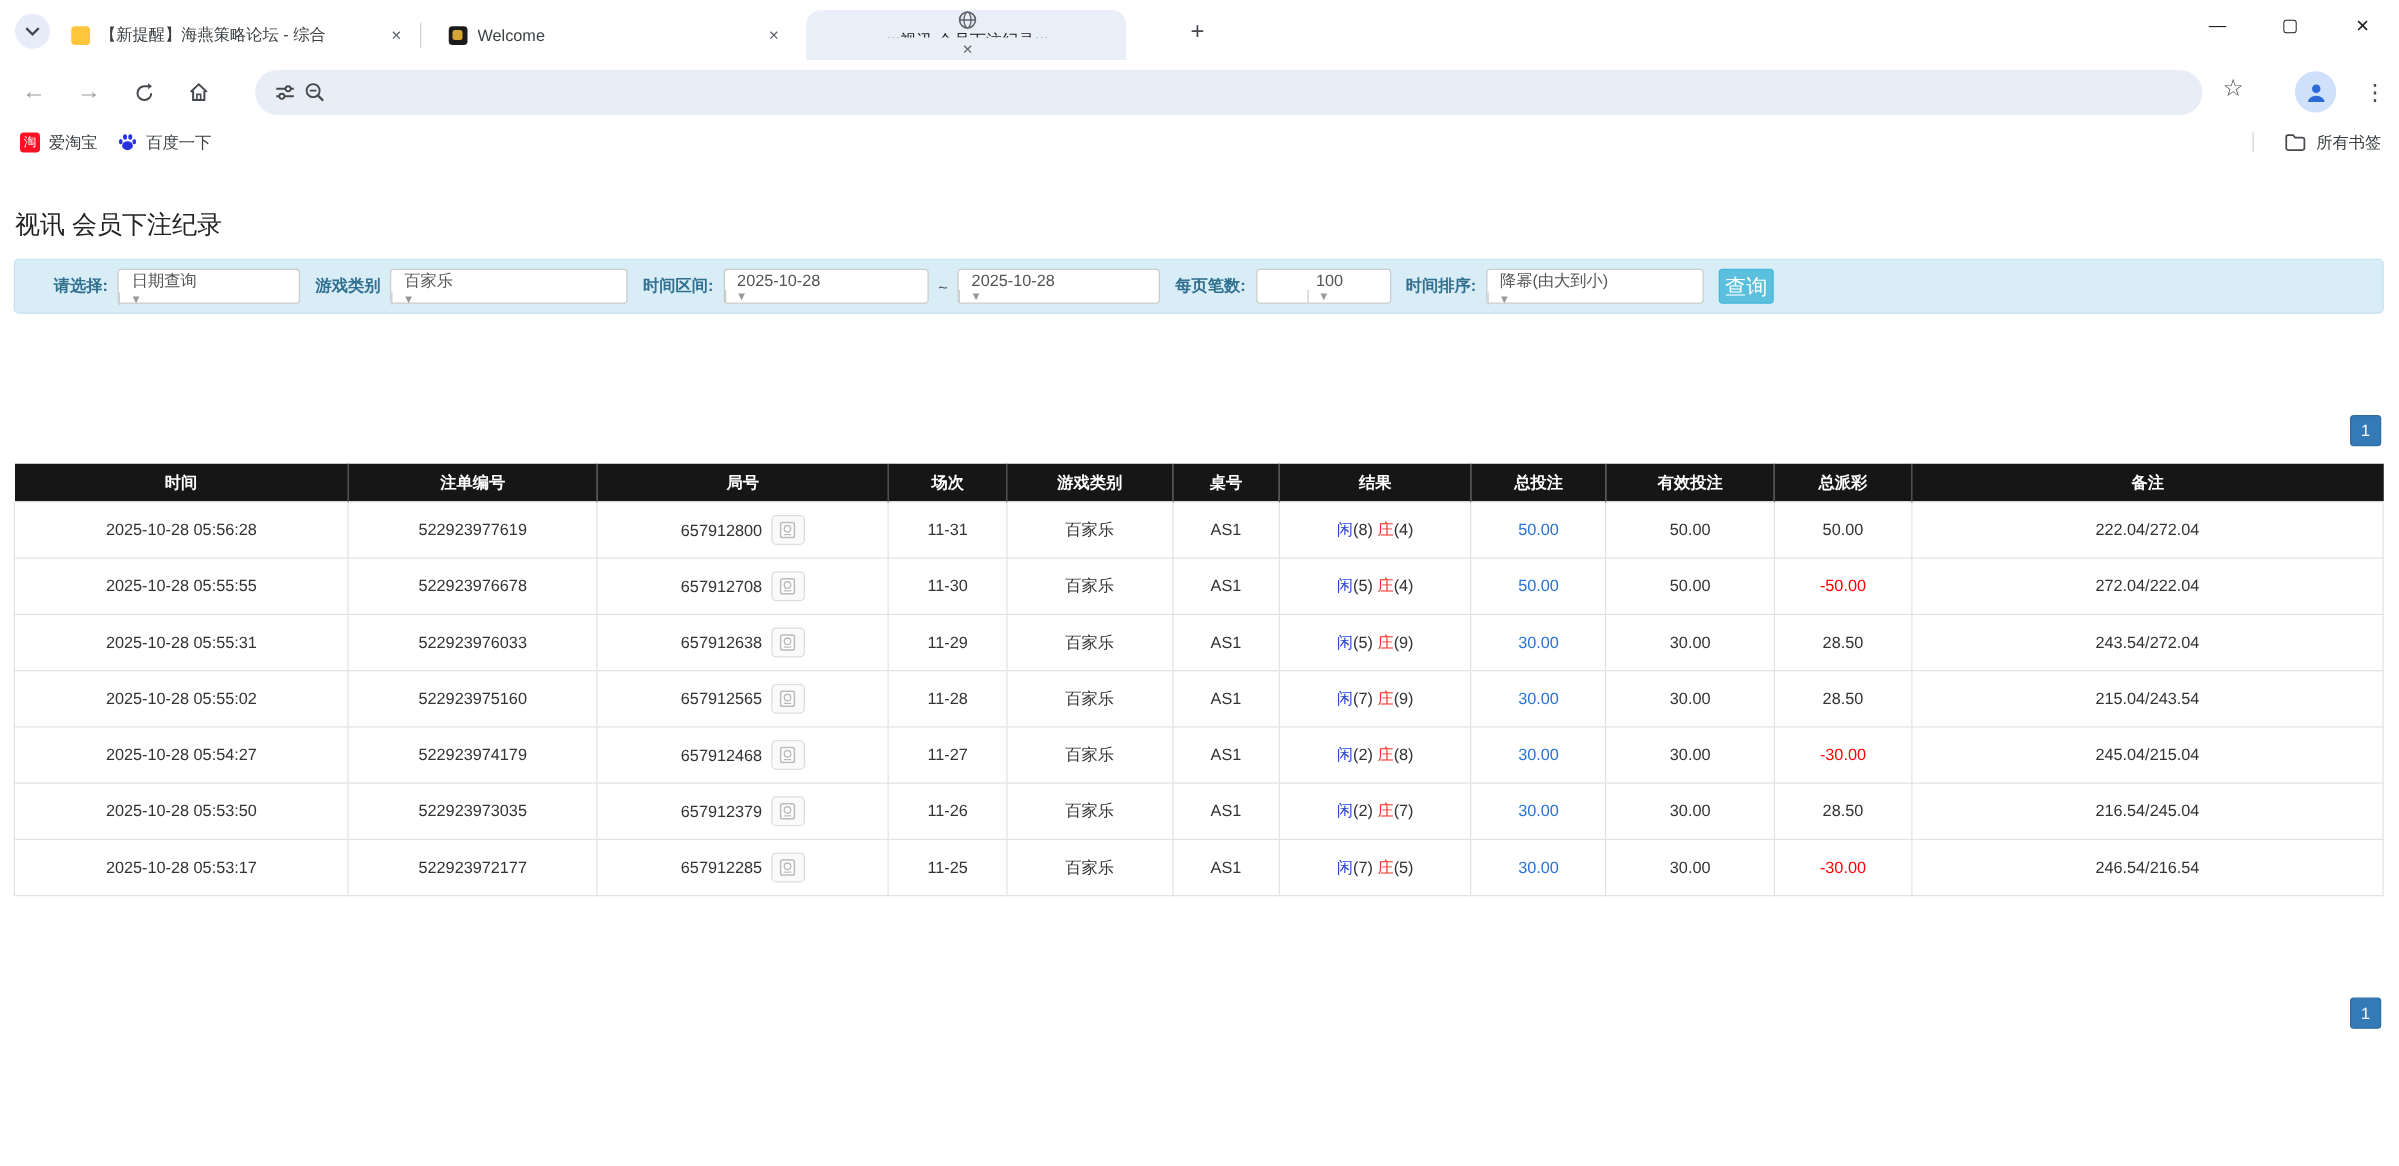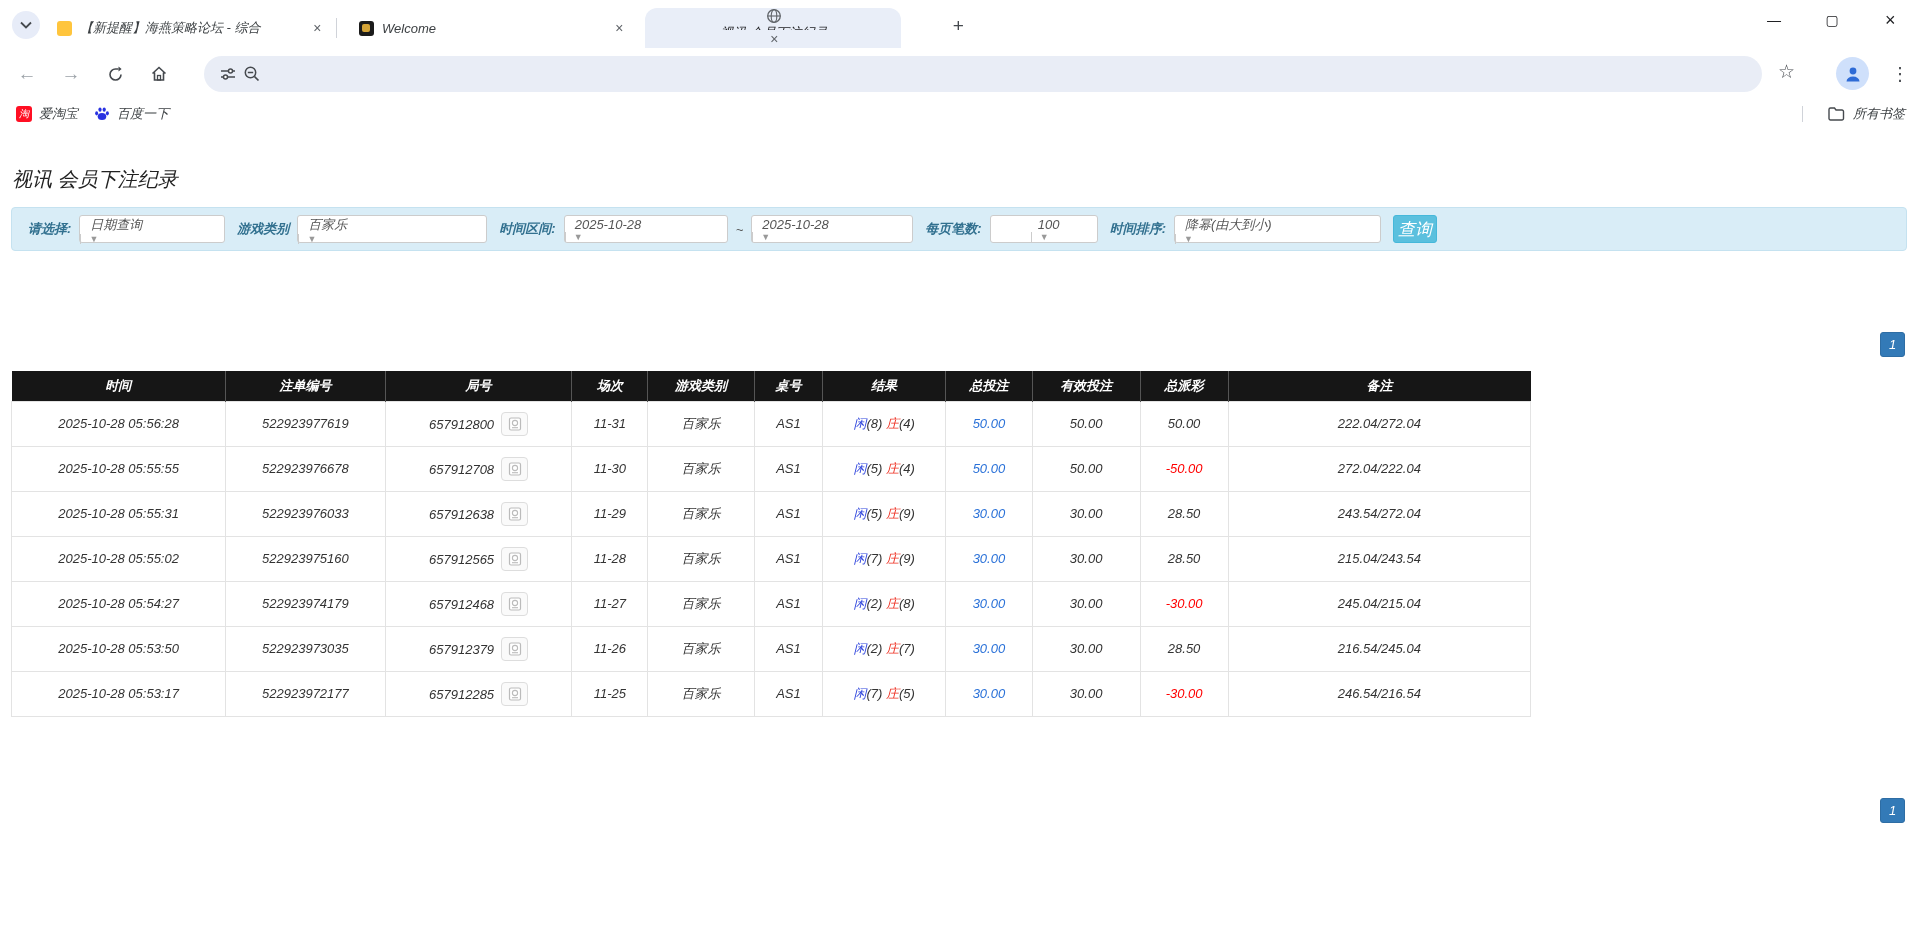--- a/index.html
+++ b/index.html
@@ -1,18 +1,18 @@
 <!DOCTYPE html>
 <html><head>
 <meta charset="utf-8">
 <style>
   * { margin:0; padding:0; box-sizing:border-box; }
   html,body { width:1919px; height:933px; background:#fff; overflow:hidden;
               font-family:"Liberation Sans","DejaVu Sans",sans-serif; }
-  .win { position:relative; width:1919px; height:933px; background:#fff;font-style:italic; }
+  .win { position:relative; width:1919px; height:933px; background:#fff; }
 
   
   .tabstrip { position:absolute; top:0; left:0; width:100%; height:48px; background:#fff; }
   .tab-search { position:absolute; left:12px; top:11px; width:28px; height:28px; border-radius:50%;
                 background:#e7ecf8; display:flex; align-items:center; justify-content:center; cursor:pointer; }
   .tab { position:absolute; top:8px; height:40px; display:flex; align-items:center; padding:0 10px 0 12px;
          font-size:13px; color:#3c4043; cursor:pointer; }
   .tab .sep { position:absolute; right:-1px; top:10px; height:20px; width:1px; background:#d0d3d9; }
   .tab-title { flex:1; overflow:hidden; white-space:nowrap; text-overflow:clip; margin:0 8px; }
   .tab.active { background:#e9eef8; border-radius:12px 12px 0 0; color:#202124; }
@@ -48,42 +48,42 @@
   .bm { display:flex; align-items:center; gap:7px; margin-left:16px; cursor:pointer; }
   .bm-tao { width:16px; height:16px; background:#ff0f23; border-radius:3px; color:#fff; font-size:10px;
             display:flex; align-items:center; justify-content:center; }
   .bm-right { position:absolute; right:14px; display:flex; align-items:center; gap:8px; cursor:pointer; }
   .bm-div { position:absolute; right:116px; width:1px; height:16px; background:#d0d3d9; }
 
   
   .page-title { position:absolute; left:12px; top:166px; font-size:20px; color:#222; font-weight:400; }
 
   .filterbar { position:absolute; left:11px; top:207px; width:1896px; height:44px; background:#d9edf7;
-               border:1px solid #c5e2f0; border-radius:4px; display:flex; align-items:center; padding-left:16px; }
+               border:1px solid #c5e2f0; border-radius:4px; display:flex; align-items:center; padding-left:31px; }
   .flabel { font-size:13px; font-weight:bold; color:#31708f; margin-right:8px; white-space:nowrap; }
   .fsel { height:28px; background:#fff; border:1px solid #ccc; border-radius:3px; display:flex; align-items:stretch;
           margin-right:12px; cursor:pointer;flex-direction:column; }
   .fsel .val { flex:1; font-size:13px; color:#555; display:flex; align-items:center; padding-left:10px; white-space:nowrap; }
   .fsel .caret { width:26px; border-left:1px solid #ccc; display:flex; align-items:center; justify-content:center;
                  color:#999; font-size:9px; }
   .tilde { font-size:13px; color:#555; margin:0 8px 0 -4px; }
   .btn-query { height:28px; width:44px; background:#5bc0de; border:1px solid #46b8da; border-radius:3px;
                color:#fff; font-size:17px; display:flex; align-items:center; justify-content:center; cursor:pointer; }
 
   .summary { position:absolute; left:11px; top:272px; width:1896px; height:33px; background:#dff0d8;
              display:flex; align-items:center; justify-content:space-between; padding:0 14px 0 18px; }
   .sum-left { font-size:13px; color:#5b6b57; }
   .sum-note { font-size:12.5px; color:#ff0000; }
 
   .pag { position:absolute; width:25px; height:25px; background:#337ab7; border:1px solid #2e6da4; border-radius:3px;
          color:#fff; font-size:13px; display:flex; align-items:center; justify-content:center; cursor:pointer; }
   .pag-top { right:14px; top:332px; }
   .pag-bottom { right:14px; top:798px; }
 
-  .tablewrap { position:absolute; left:11px; top:371px; width:1520px; }
+  .tablewrap { position:absolute; left:11px; top:371px; width:1896px; }
   table { width:100%; border-collapse:collapse; table-layout:fixed; }
   th { background:#161616; color:#fff; font-size:13px; font-weight:600; height:30px; text-align:center;
        border-right:1px solid #555; }
   th:last-child { border-right:none; }
   td { height:45px; text-align:center; font-size:13px; color:#333; border:1px solid #e3e3e3; background:#fff;
        overflow:hidden; white-space:nowrap; }
   .round-cell span.num { vertical-align:middle; }
   .vid-btn { display:inline-flex; align-items:center; justify-content:center; width:27px; height:24px;
              border:1px solid #ddd; border-radius:4px; background:#fafafa; margin-left:7px; vertical-align:middle; cursor:pointer; }
   .res-p { color:#2c42dd; }
@@ -248,21 +248,21 @@
     <div class="fsel" style="width:162px;">
       <span class="val">2025-10-28</span>
       <span class="caret">▼</span>
     </div>
     <span class="flabel">每页笔数:</span>
     <div class="fsel" style="width:108px;align-items:center;">
       <span class="val">100</span>
       <span class="caret">▼</span>
     </div>
     <span class="flabel">时间排序:</span>
-    <div class="fsel" style="width:207px;">
+    <div class="fsel" style="width:174px;">
       <span class="val">降幂(由大到小)</span>
       <span class="caret">▼</span>
     </div>
     <div class="btn-query">查询</div>
   </div>
 
 
   <div class="pag pag-top">1</div>
 
   <div class="tablewrap">

